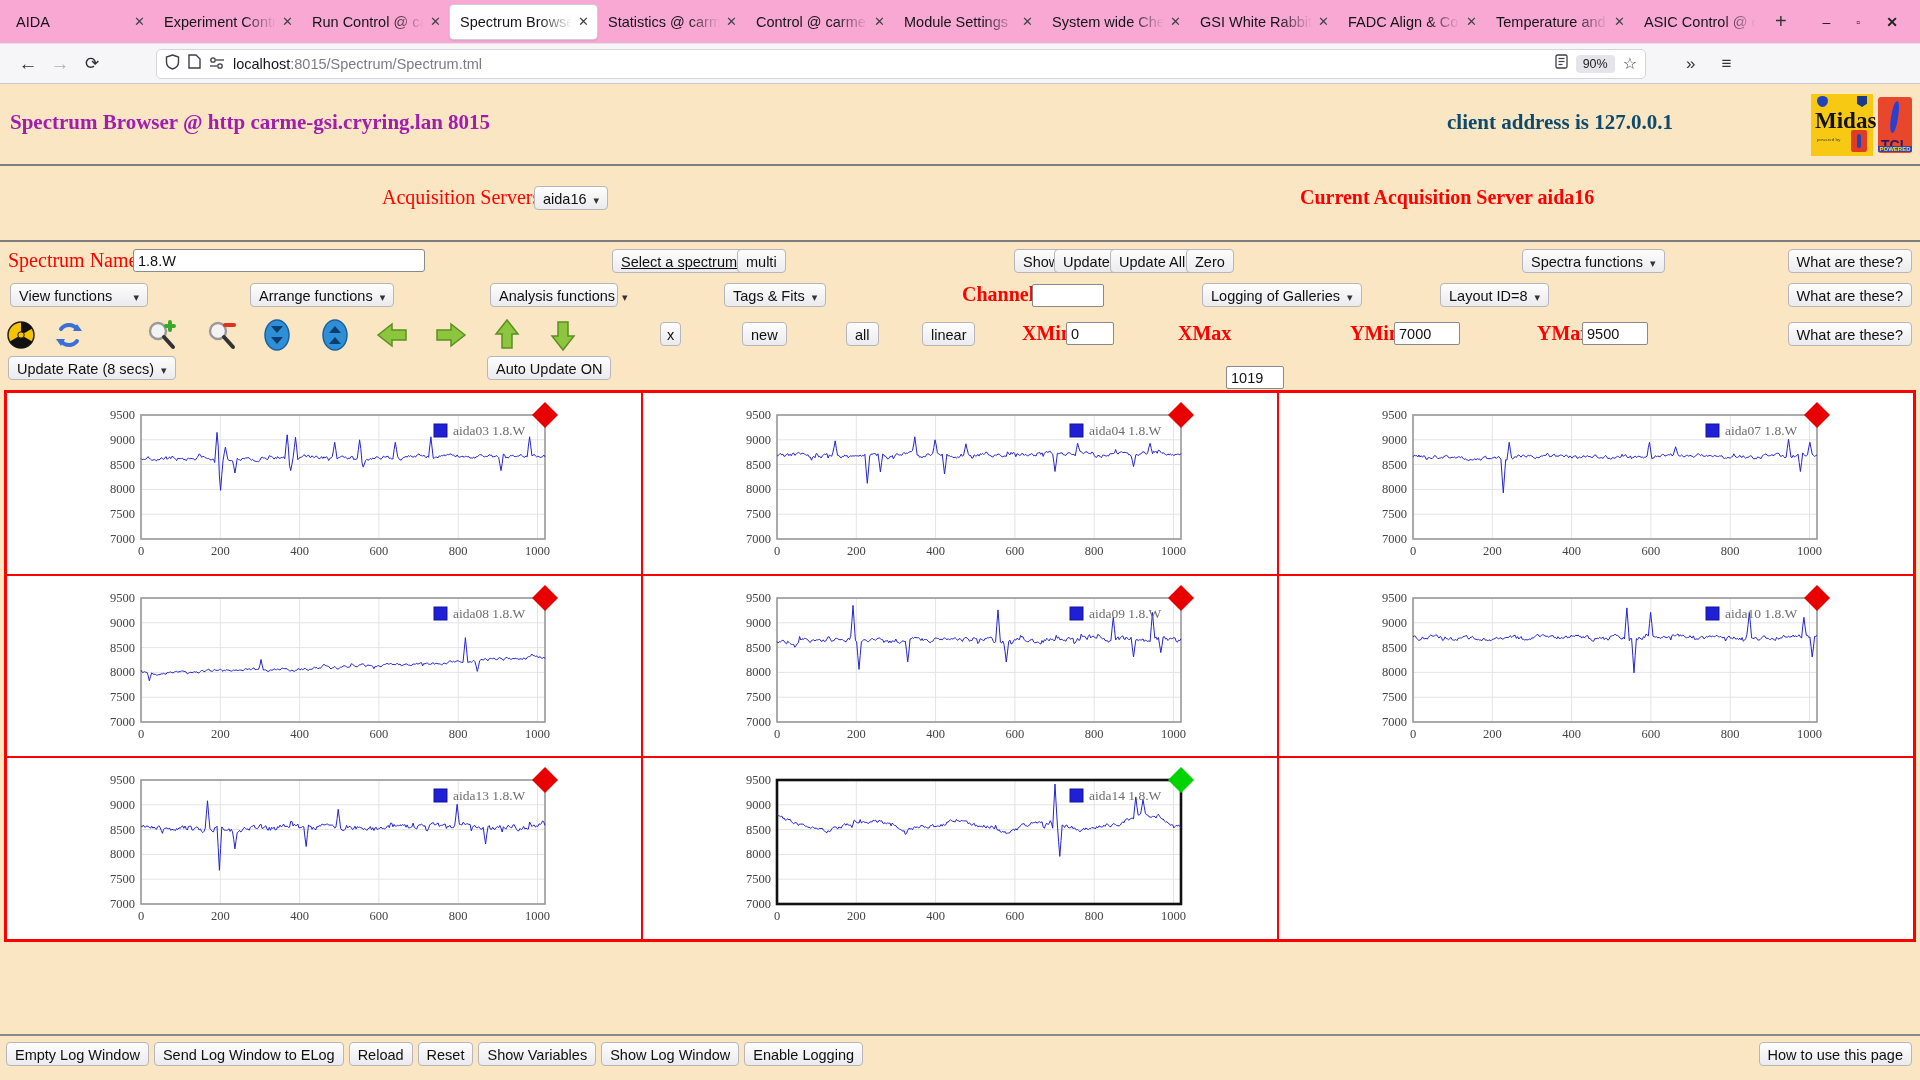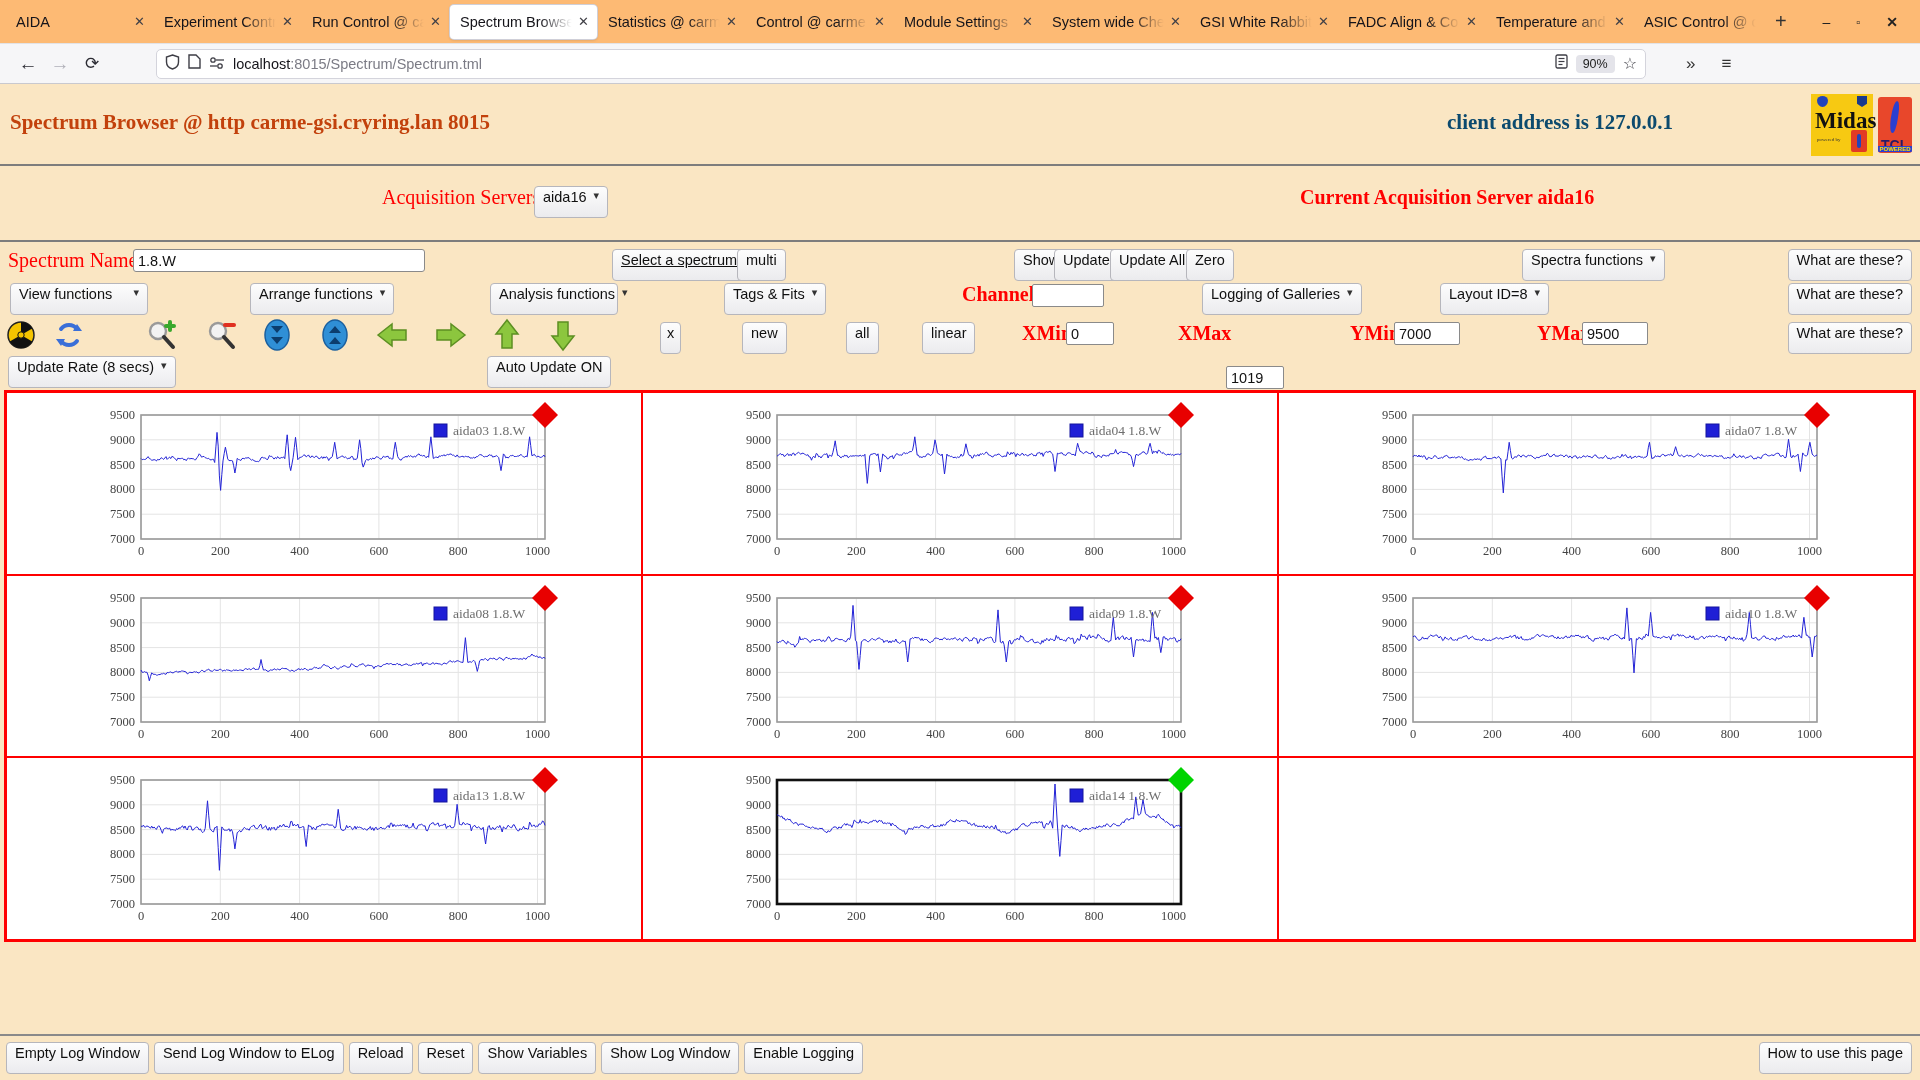--- a/index.html
+++ b/index.html
@@ -1,40 +1,40 @@
 <!DOCTYPE html>
 <html><head>
 <meta charset="utf-8">
 <style>
   * { box-sizing: border-box; margin: 0; padding: 0; }
   html,body { width:1920px; height:1080px; overflow:hidden; }
   body { font-family:"Liberation Sans", sans-serif; background:#fae6c3; }
 
   
-  .tabbar { height:44px; background:#fdba74; display:flex; align-items:center; padding:0 6px; border-bottom:1px solid #e3e3e6;}
+  .tabbar { height:44px; background:#f9a8d4; display:flex; align-items:center; padding:0 6px; border-bottom:1px solid #e3e3e6;}
   .tabs { display:flex; align-items:center; height:100%; flex:1; overflow:hidden;}
   .tab { width:147px; min-width:147px; height:34px; display:flex; align-items:center; padding:0 8px 0 10px; border-radius:4px; margin-right:1px; color:#15141a; font-size:14.5px; cursor:default;}
   .tab.active { background:#fff; box-shadow:0 0 0 1px #cfcfd8, 0 1px 3px rgba(0,0,0,.18);}
   .tab .tlabel { flex:1; white-space:nowrap; overflow:hidden; -webkit-mask-image:linear-gradient(90deg,#000 70%,transparent 98%); mask-image:linear-gradient(90deg,#000 70%,transparent 98%);}
   .tab .tclose { color:#3f3f46; font-size:13px; margin-left:4px;}
   .newtab { font-size:20px; color:#333; padding:0 12px;}
   .winctl { display:flex; gap:26px; padding:0 16px 0 24px; color:#222; font-size:14px; align-items:center;}
   .navbar { height:40px; background:#f6f6f8; display:flex; align-items:center; padding:0 12px; border-bottom:1px solid #c9c9cf;}
   .navbtn { font-size:19px; color:#2b2b33; width:32px; text-align:center;}
   .navbtn.disabled { color:#b0b0b8;}
   .urlbar { flex:1; max-width:1490px; height:30px; margin-left:48px; background:#fff; border:1px solid #d4d4dc; border-radius:5px; display:flex; align-items:center; padding:0 8px; gap:8px;}
   .urltext { flex:1; font-size:14.5px; color:#15141a;}
   .urltext .dim { color:#7b7b85;}
   .zoompill { background:#e4e4ea; border-radius:4px; font-size:12.5px; padding:2px 7px; color:#222;}
   .navright { display:flex; gap:26px; margin-left:40px; padding-right:8px; color:#333; font-size:17px;}
   .mini-ic { display:inline-block; }
 
   
   .page { height:996px; background:#fae6c3; position:relative; font-family:"Liberation Serif", serif;}
-  .ptitle { position:absolute; left:10px; top:26px; color:#c2410c; font-weight:bold; font-size:21px;}
+  .ptitle { position:absolute; left:10px; top:26px; color:#a21caf; font-weight:bold; font-size:21px;}
   .pclient { position:absolute; left:1447px; top:26px; color:#0c4a6e; font-weight:bold; font-size:21px;}
   .logos { position:absolute; right:8px; top:10px; display:flex; gap:5px; align-items:flex-start;}
   .midas-logo { width:62px; height:62px; background:#f7c912; position:relative; font-family:"Liberation Serif",serif;}
   .midas-logo .m-big { position:absolute; left:4px; top:14px; font-size:23px; font-weight:bold; color:#111;}
   .midas-logo .m-pow { position:absolute; left:6px; bottom:14px; font-size:5px; color:#333;}
   .midas-logo .m-red { position:absolute; right:6px; bottom:4px; width:16px; height:22px; background:#e23b24; border-radius:2px;}
   .midas-logo .m-red:after { content:""; position:absolute; left:6px; top:4px; width:4px; height:14px; background:#2244bb; border-radius:2px;}
   .midas-logo .m-sh1 { position:absolute; left:6px; top:2px; width:11px; height:11px; background:#2244bb; border-radius:50% 50% 50% 50% / 40% 40% 60% 60%;}
   .midas-logo .m-sh2 { position:absolute; right:6px; top:2px; width:10px; height:11px; background:#1a3a8c; clip-path:polygon(0 0,100% 0,100% 70%,50% 100%,0 70%);}
   .tcl-logo { width:34px; height:56px; background:#e8472b; border-radius:3px; margin-top:3px; position:relative; overflow:hidden;}
@@ -45,21 +45,21 @@
   .hr1 { position:absolute; top:80px; left:0; width:100%;}
   .hr2 { position:absolute; top:156px; left:0; width:100%;}
   .hr3 { position:absolute; top:950px; left:0; width:100%; border-top:2px solid #8a8a8a;}
 
   .row { position:absolute; left:0; width:100%;}
   .redlbl { color:#ff0000; font-size:20px; font-family:"Liberation Serif",serif;}
   .boldred { font-weight:bold;}
   .abs { position:absolute; }
 
   
-  .btn, .sel { font-family:"Liberation Sans",sans-serif; font-size:14.5px; color:#101010; background:linear-gradient(#fdfdfd,#ebebee); border:1px solid #b6b6bc; border-radius:4px; padding:2px 8px; display:inline-flex; align-items:flex-start; white-space:nowrap; height:32px; cursor:default;}
+  .btn, .sel { font-family:"Liberation Sans",sans-serif; font-size:14.5px; color:#101010; background:linear-gradient(#fdfdfd,#ebebee); border:1px solid #b6b6bc; border-radius:4px; padding:2px 8px; display:inline-flex; align-items:flex-end; white-space:nowrap; height:24px; cursor:default;}
   .sel .chev { font-size:11px; margin-left:7px; color:#333;}
   .tinput { font-family:"Liberation Sans",sans-serif; font-size:14.5px; border:1px solid #8a8a8a; border-radius:3px; background:#fff; height:23px; padding:0 4px; color:#111;}
   .sq { border-radius:2px;}
 
   
   .icnbtn { position:absolute; top:4px; width:34px; height:34px; display:flex; align-items:center; justify-content:center;}
 
   
   .grid { position:absolute; top:306px; left:4px; width:1912px; height:552px; display:grid; grid-template-columns:1fr 1fr 1fr; grid-template-rows:1fr 1fr 1fr; border:2px solid #ff0000; background:#fff;}
   .cell { border:1px solid #ff0000; background:#fff; position:relative;}

